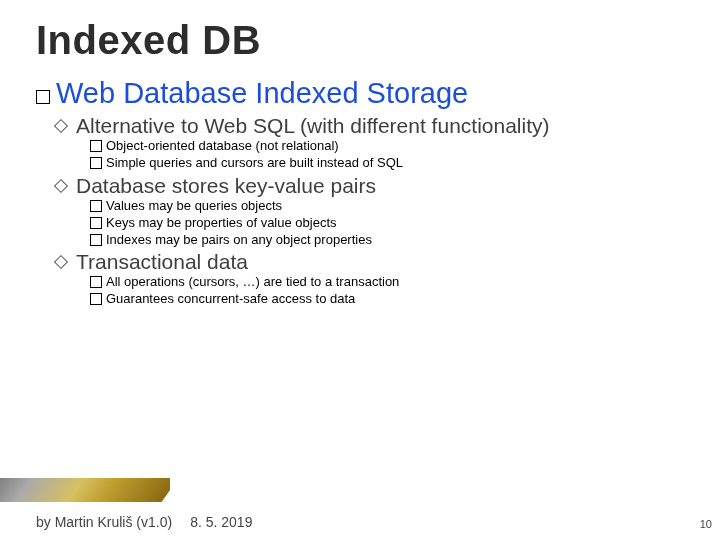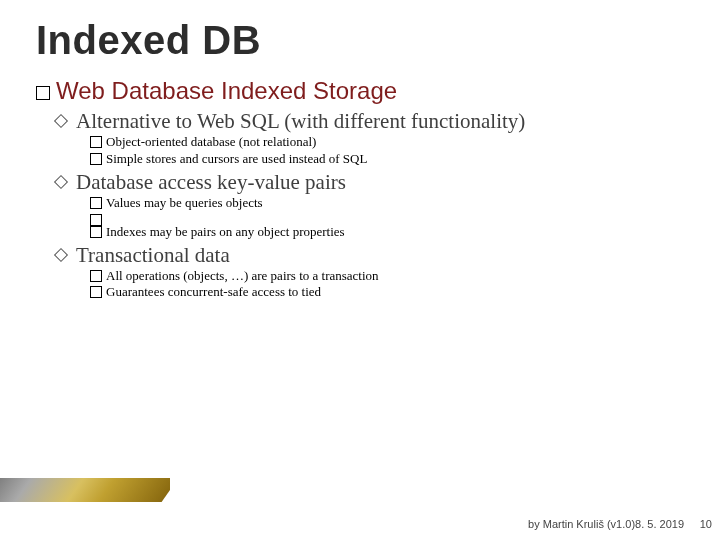--- a/index.html
+++ b/index.html
@@ -38,30 +38,29 @@
     width: 14px;
     height: 14px;
     border: 1.5px solid #000;
     box-sizing: border-box;
     margin-right: 6px;
     position: relative;
     top: 1px;
     flex: 0 0 auto;
   }
   .heading-text {
-    font-size: 24px;
-    color: #7f1d1d;
+    font-size: 29px;
+    color: #1d4ed8;
   }
   .heading-text .lead {
     font-weight: 400;
   }
   .level1 {
     margin-left: 18px;
     margin-top: 0;
-    font-family: Liberation Serif, serif;
   }
   .level1-row {
     display: flex;
     align-items: baseline;
     font-size: 21px;
     color: #3f3f3f;
     margin-top: 2px;
   }
   .diamond {
     display: inline-block;
@@ -113,23 +112,24 @@
     height: 100%;
     background: linear-gradient(90deg, #555 0%, #aaa 30%, #d8c060 55%, #c0a030 70%, #8a6a10 100%);
     transform: skewX(-35deg);
   }
   .footer {
     position: absolute;
     bottom: 10px;
     right: 36px;
     left: 36px;
     display: flex;
-    justify-content: flex-end;
-    align-items: baseline;
-    font-size: 11px;
+    justify-content: flex-start;
+    align-items: baseline;
+    gap: 18px;
+    font-size: 14px;
     color: #444;
   }
   .pagenum {
     position: absolute;
     right: 8px;
     bottom: 10px;
     font-size: 11px;
     color: #444;
     text-align: center;
   }
@@ -156,58 +156,59 @@
         <span class="diamond"></span>
         <span>Alternative to Web SQL (with different functionality)</span>
       </div>
       <div class="level2">
         <div class="level2-row">
           <span class="smallbox"></span>
           <span>Object-oriented database (not relational)</span>
         </div>
         <div class="level2-row">
           <span class="smallbox"></span>
-          <span>Simple stores and cursors are used instead of SQL</span>
+          <span>Simple queries and cursors are built instead of SQL</span>
         </div>
       </div>
     </div>
 
     <div class="level1">
       <div class="level1-row">
         <span class="diamond"></span>
-        <span>Database access key-value pairs</span>
+        <span>Database stores key-value pairs</span>
       </div>
       <div class="level2">
         <div class="level2-row">
           <span class="smallbox"></span>
           <span>Values may be queries objects</span>
         </div>
         <div class="level2-row">
           <span class="smallbox"></span>
+          <span>Keys may be properties of value objects</span>
         </div>
         <div class="level2-row">
           <span class="smallbox"></span>
           <span>Indexes may be pairs on any object properties</span>
         </div>
       </div>
     </div>
 
     <div class="level1">
       <div class="level1-row">
         <span class="diamond"></span>
         <span>Transactional data</span>
       </div>
       <div class="level2">
         <div class="level2-row">
           <span class="smallbox"></span>
-          <span>All operations (objects, …) are pairs to a transaction</span>
-        </div>
-        <div class="level2-row">
-          <span class="smallbox"></span>
-          <span>Guarantees concurrent-safe access to tied</span>
+          <span>All operations (cursors, …) are tied to a transaction</span>
+        </div>
+        <div class="level2-row">
+          <span class="smallbox"></span>
+          <span>Guarantees concurrent-safe access to data</span>
         </div>
       </div>
     </div>
 
   </div>
 
   <div class="accent"></div>
 
   <div class="footer">
     <span>by Martin Kruliš (v1.0)</span>

